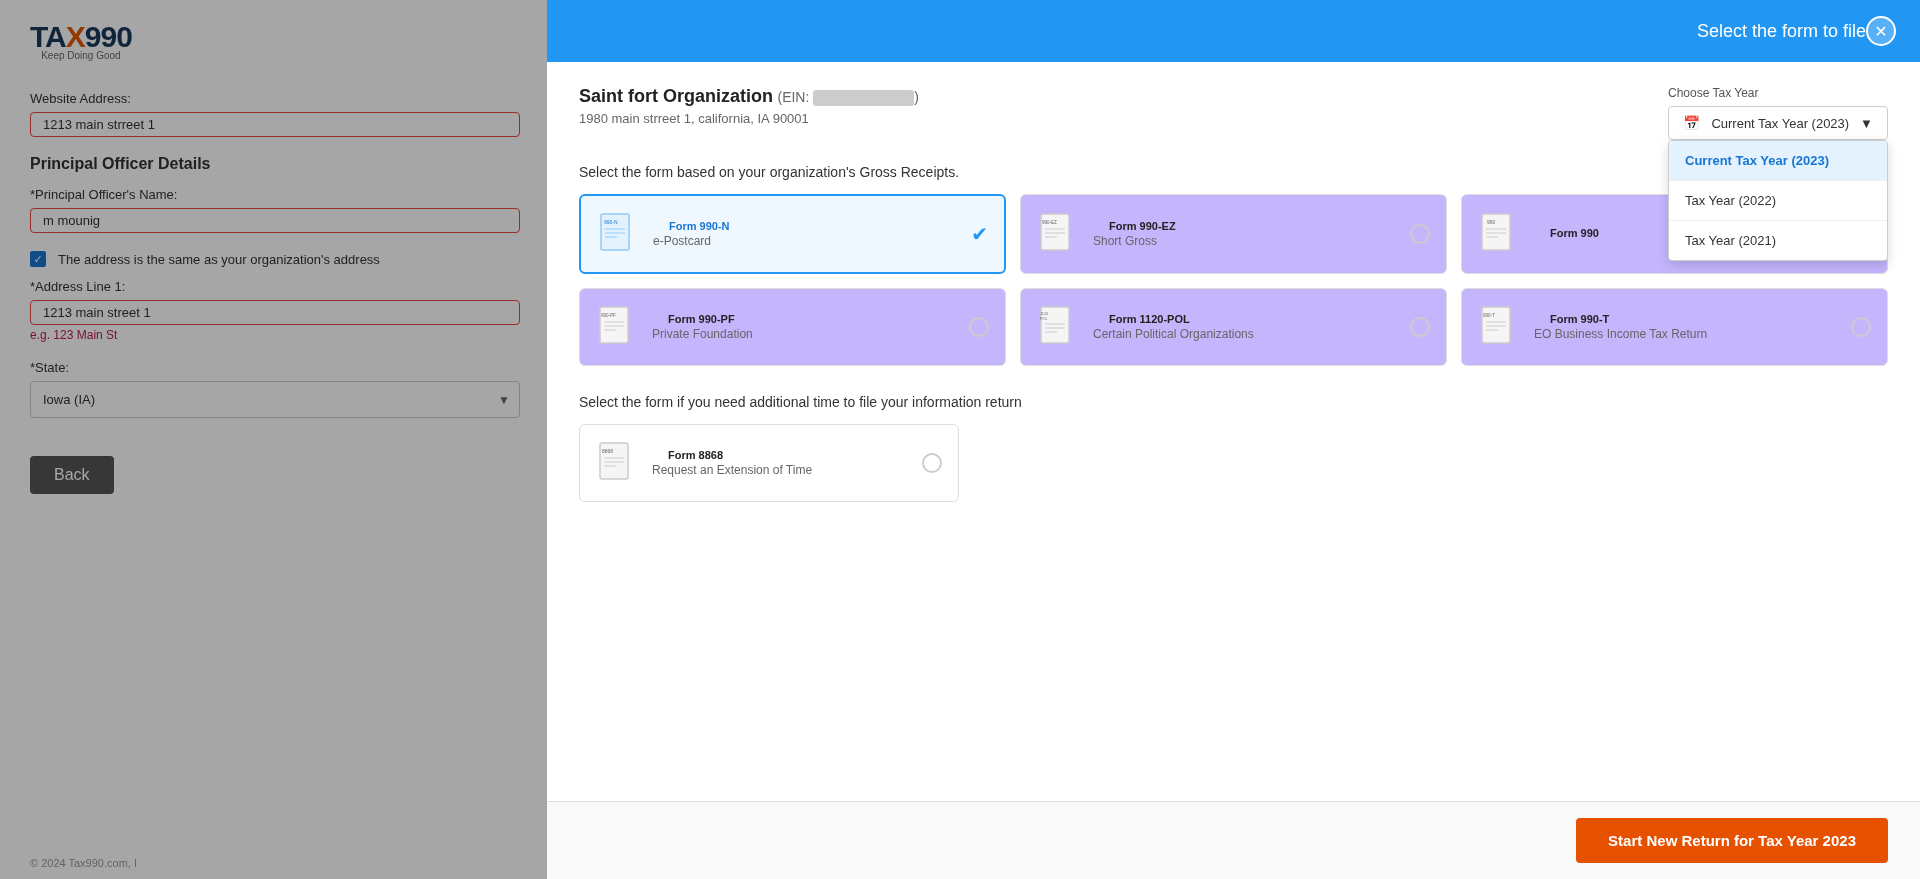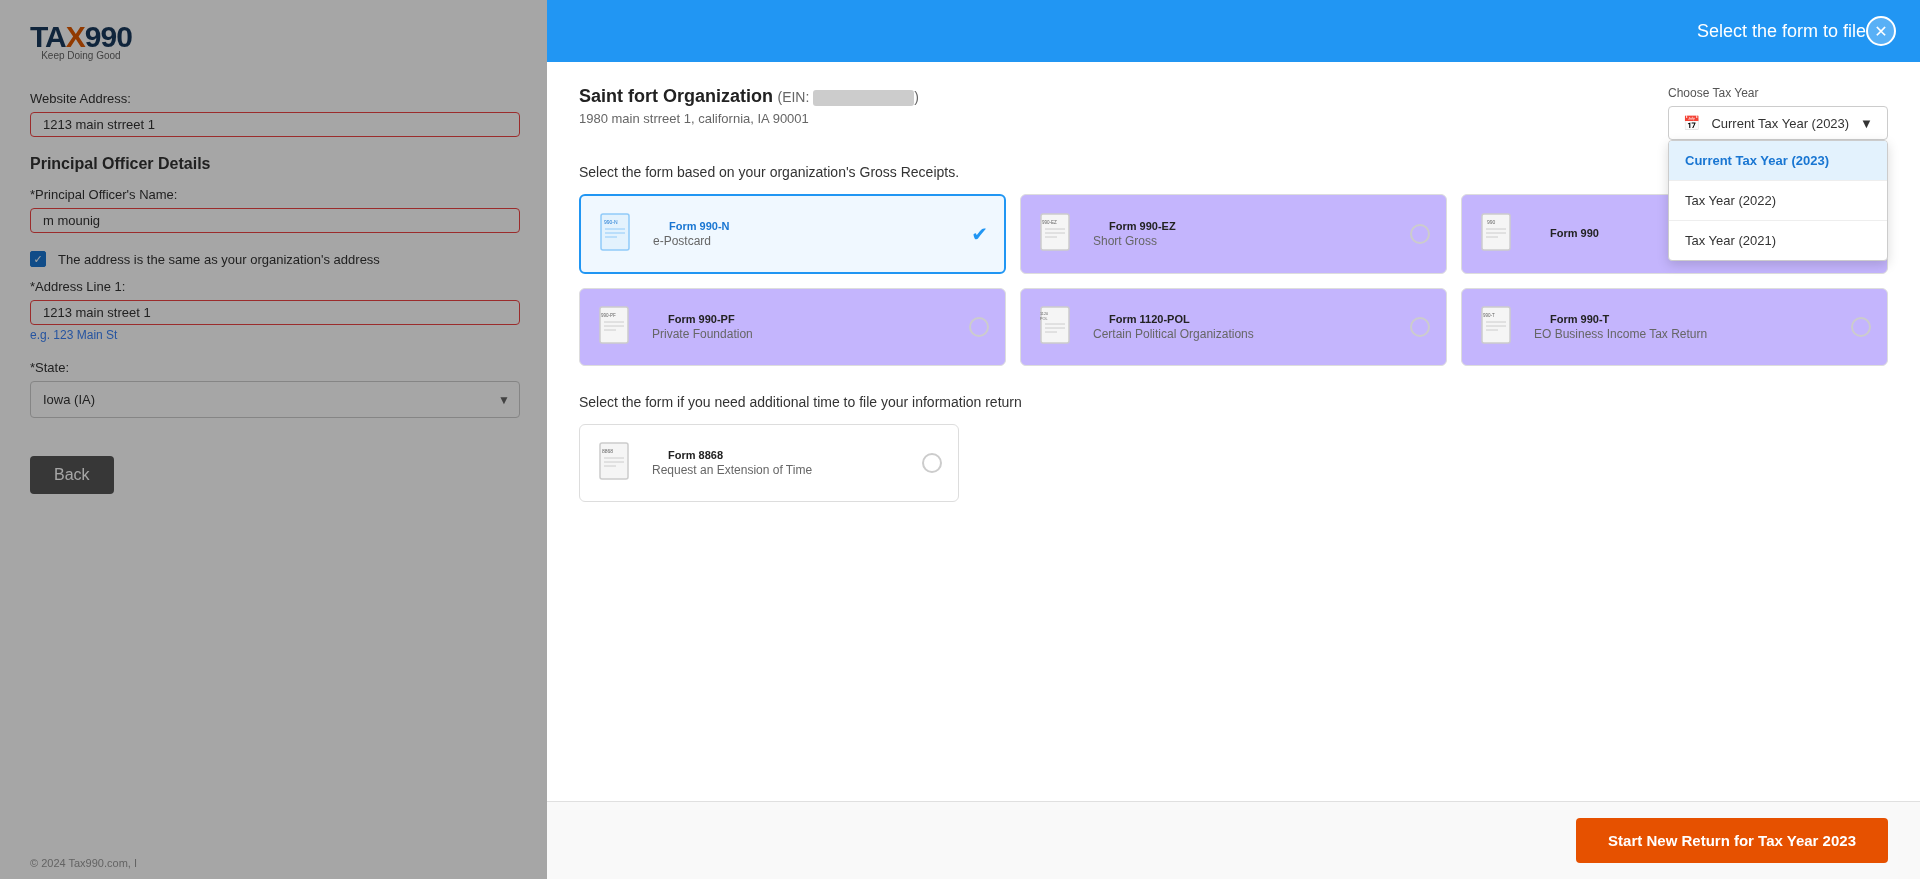--- a/index.html
+++ b/index.html
@@ -40,21 +40,21 @@
     .form-label { font-size: 13px; color: #333; margin-bottom: 6px; font-weight: 500; }
     .form-input {
       width: 100%;
       padding: 4px 12px;
       border: 1px solid #ef4444;
       border-radius: 4px;
       font-size: 13px;
       color: #333;
       background: #fff;
     }
-    .form-input-placeholder { color: #3b82f6; font-size: 12px; margin-top: 3px; }
+    .form-input-placeholder { color: #be185d; font-size: 12px; margin-top: 3px; }
 
     .section-title { font-size: 16px; font-weight: bold; color: #333; margin-bottom: 14px; }
 
     .checkbox-row { display: flex; align-items: center; gap: 12px; margin-bottom: 8px; font-size: 13px; color: #333; }
     .checkbox-blue {
       width: 16px; height: 16px;
       background: #1976d2;
       border: 1px solid #1976d2;
       border-radius: 2px;
       display: inline-flex; align-items: center; justify-content: center;

